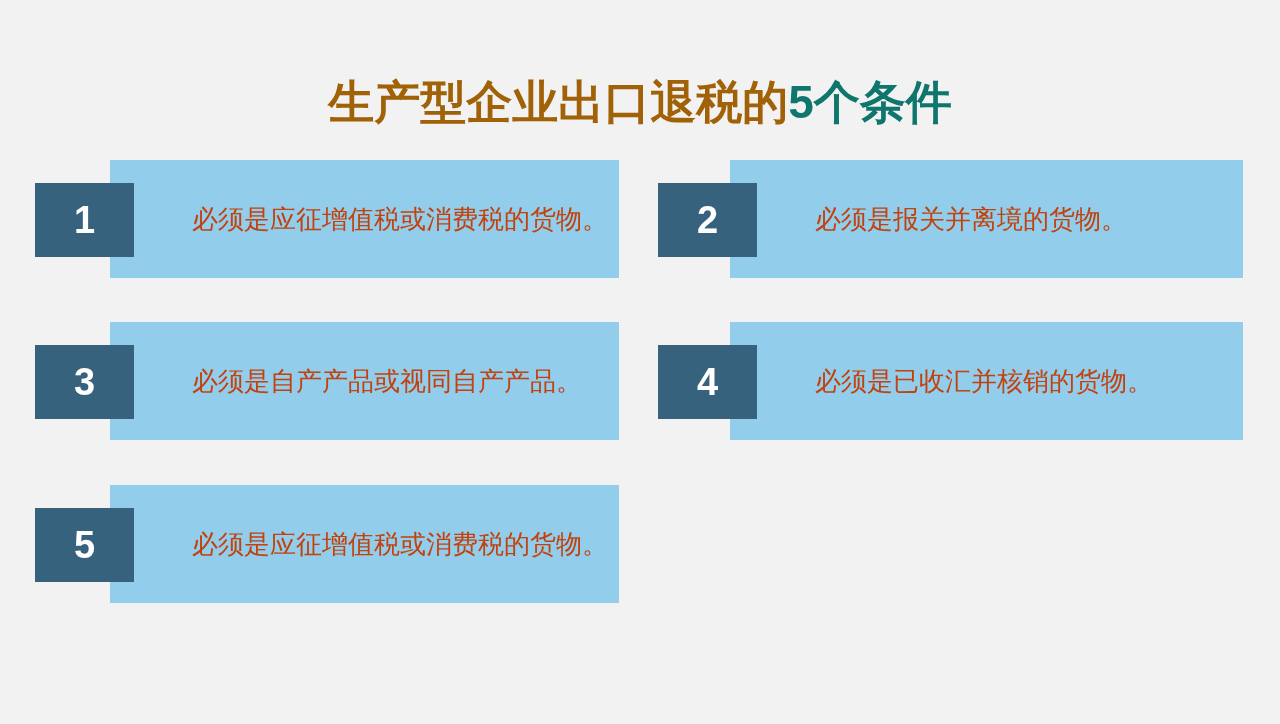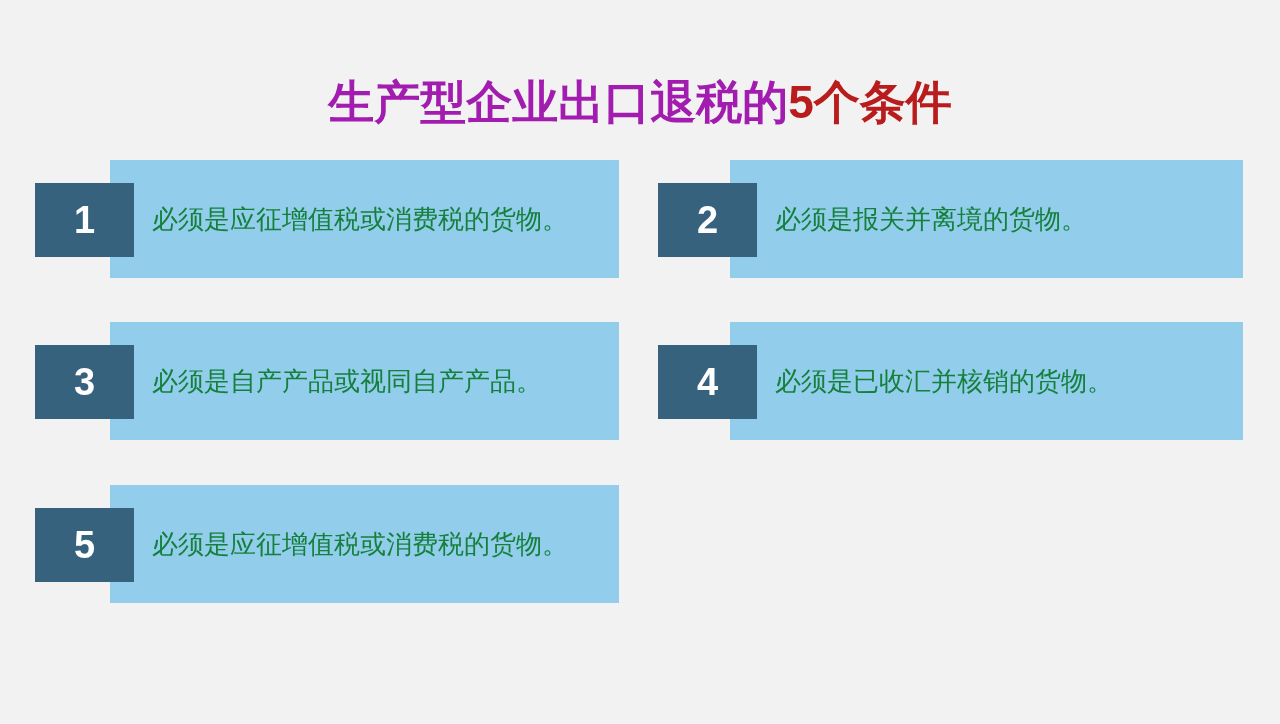--- a/index.html
+++ b/index.html
@@ -28,22 +28,22 @@
     left: 0;
     top: 72px;
     width: 1280px;
     text-align: center;
     font-size: 46px;
     font-weight: bold;
     line-height: 60px;
     letter-spacing: 0px;
     white-space: nowrap;
   }
-  #title .t-main { color: #a21caf; }
-  #title .t-accent { color: #b91c1c; }
+  #title .t-main { color: #a16207; }
+  #title .t-accent { color: #0f766e; }
 
   
   #cards {
     position: absolute;
     left: 0; top: 0;
     width: 1280px; height: 724px;
   }
 
   .card {
     position: absolute;
@@ -67,25 +67,26 @@
     font-weight: bold;
     line-height: 74px;
     text-align: center;
   }
   .card .text {
     position: absolute;
     top: 0;
     height: 118px;
     display: flex;
     align-items: center;
-    color: #15803d;
+    color: #c2410c;
     font-size: 26px;
     line-height: 36px;
     font-weight: normal;
     box-sizing: border-box;
+    margin-left: 40px;
   }
 
   
   .col-left .panel { left: 110px; width: 509px; }
   .col-left .badge { left: 35px; }
   .col-left .text  { left: 152px; width: 452px; padding-right: 6px; }
 
   
   .col-right .panel { left: 730px; width: 513px; }
   .col-right .badge { left: 658px; }

